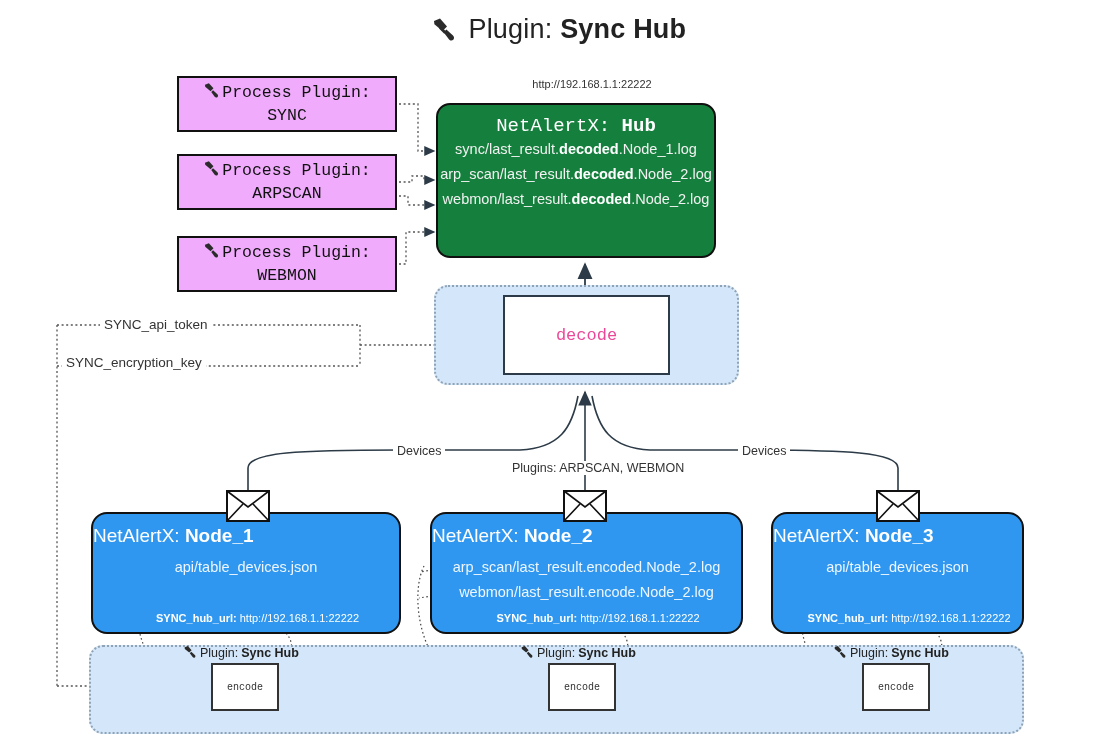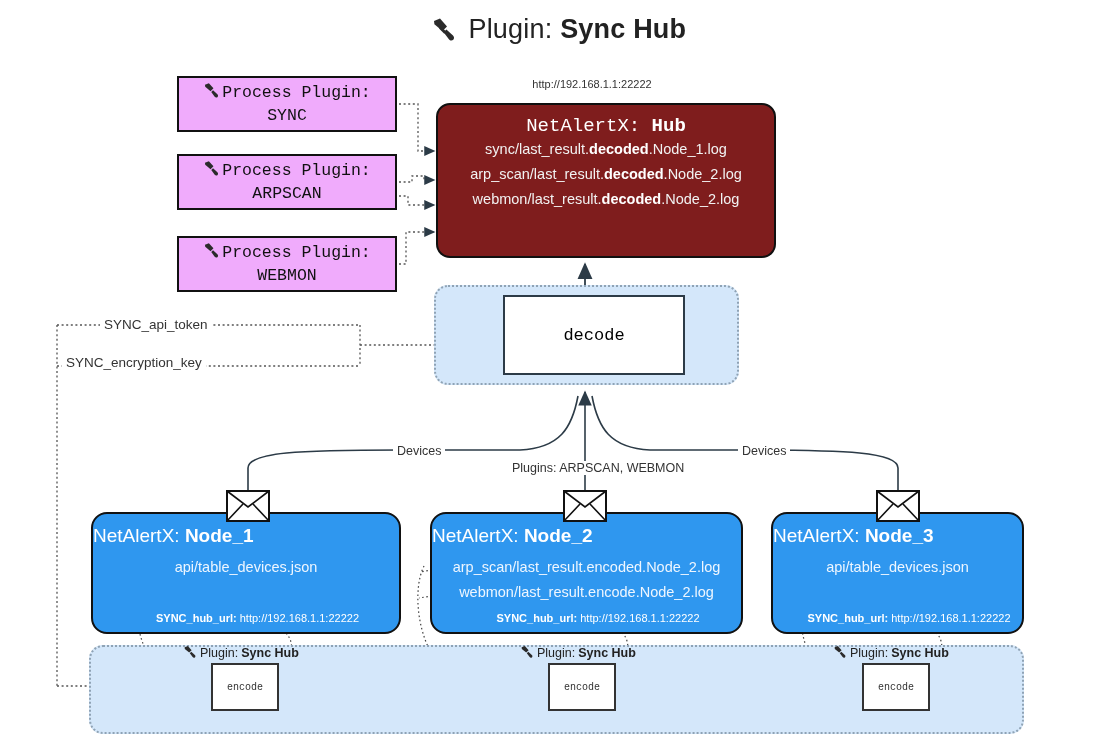--- a/index.html
+++ b/index.html
@@ -23,39 +23,39 @@
            font-family:"Liberation Mono", monospace;font-size:16.5px;color:#111;
            display:flex;flex-direction:column;align-items:center;justify-content:center;
            line-height:1.32;}
   .procbox .l1{display:flex;align-items:center;gap:2px;white-space:nowrap;}
   .procbox .l2{white-space:nowrap;}
   #proc0{left:177px;top:76px;}
   #proc1{left:177px;top:154px;}
   #proc2{left:177px;top:236px;}
 
   
-  .hub{position:absolute;left:436px;top:103px;width:340px;height:155px;
-       background:#7f1d1d;border:2px solid #101010;border-radius:14px;
+  .hub{position:absolute;left:436px;top:103px;width:280px;height:155px;
+       background:#15803d;border:2px solid #101010;border-radius:14px;
        box-sizing:border-box;color:#fff;}
   .hub-title{text-align:center;margin-top:10px;font-family:"Liberation Mono", monospace;
              font-size:19px;white-space:nowrap;}
   .hub-title b{font-weight:bold;}
   .hub-lines{margin-top:0;}
   .hub-line{font-size:14.5px;color:#f2f2f2;text-align:center;white-space:nowrap;
             line-height:1.72;}
   .hub-line b{font-weight:bold;color:#fff;}
 
   
   .decode-wrap{position:absolute;left:434px;top:285px;width:305px;height:100px;
                background:#d4e7fa;border:2px dotted #8fa3b5;border-radius:14px;
                box-sizing:border-box;}
-  .decode-box{position:absolute;left:503px;top:295px;width:182px;height:80px;
+  .decode-box{position:absolute;left:503px;top:295px;width:167px;height:80px;
               background:#fff;border:2px solid #2c3b47;box-sizing:border-box;
               display:flex;align-items:center;justify-content:center;
-              font-family:"Liberation Mono", monospace;font-size:17px;color:#000000;}
+              font-family:"Liberation Mono", monospace;font-size:17px;color:#ec4899;}
 
   
   .keylabel{position:absolute;font-size:13.5px;color:#333;background:#fff;
             padding:0 4px;white-space:nowrap;}
   #key0{left:100px;top:317px;}
   #key1{left:62px;top:355px;}
 
   
   .midlabel{position:absolute;font-size:12.5px;color:#333;background:#fff;
             padding:0 4px;white-space:nowrap;}

